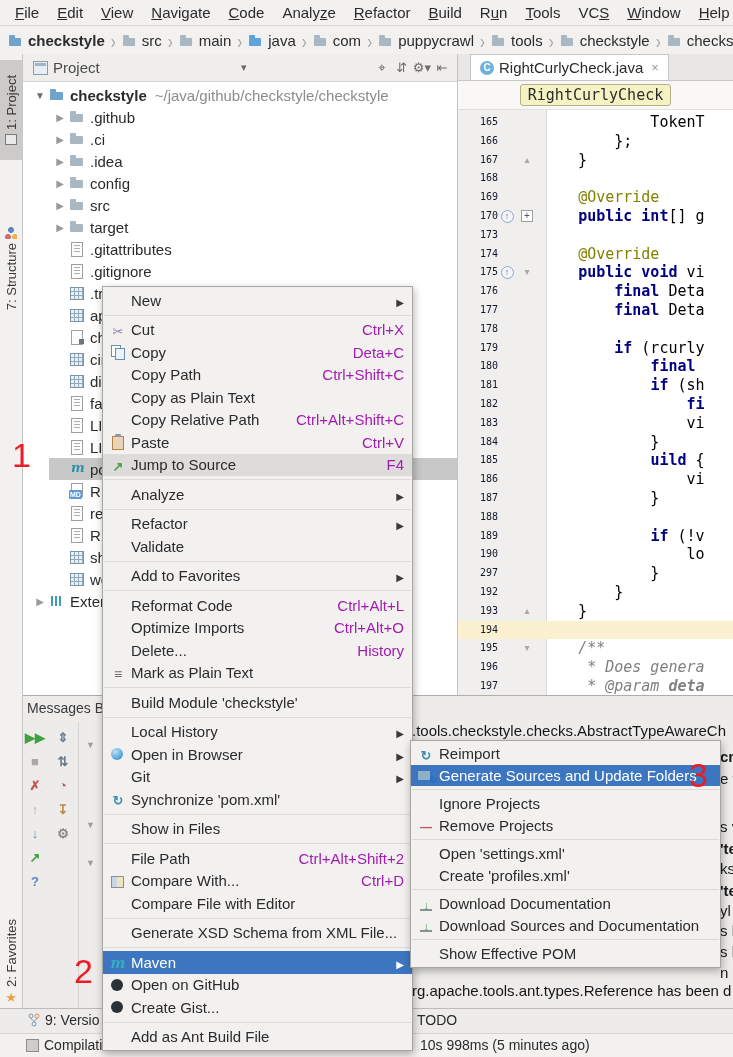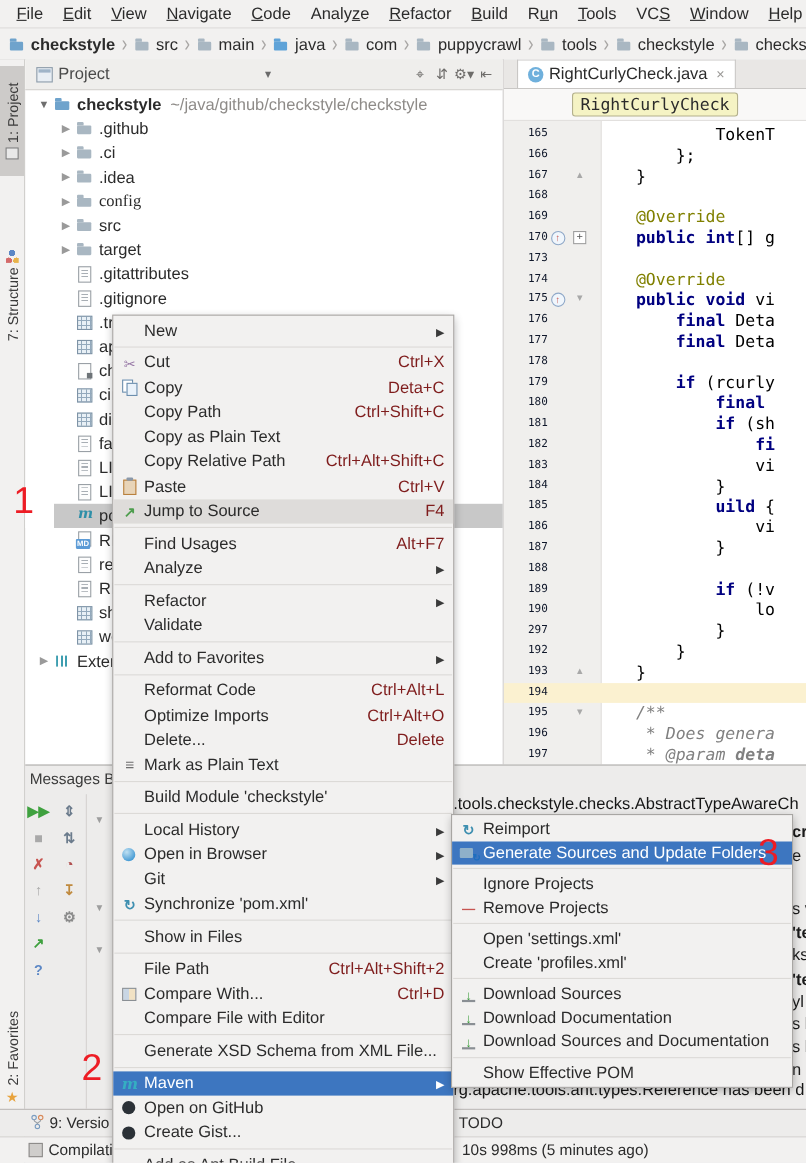--- a/index.html
+++ b/index.html
@@ -103,21 +103,21 @@
   .stext{position:absolute;top:3px;font-size:14px;color:#2B2B2B;white-space:nowrap;display:flex;align-items:center;gap:5px}
   .comp-icon{width:11px;height:11px;background:#CFCDCB;border:1px solid #8E8C8A;display:inline-block}
   
   .cmenu,.smenu{position:absolute;width:309px;background:#F2F1F0;border:1px solid #A8A6A3;box-shadow:1px 3px 8px rgba(0,0,0,.3);padding:2px 0;font-size:15px;color:#2B2B2B}
   .cmenu{left:102px;top:286px;z-index:40}
   .smenu{left:410px;top:740px;z-index:45}
   .mitem{height:22.5px;display:flex;align-items:center;padding:0 8px 0 5px;white-space:nowrap}
   .smenu .mitem{height:21.5px}
   .micon{width:20px;height:16px;flex:none;position:relative;margin-right:3px;text-align:center}
   .mlabel{flex:1}
-  .mshort{color:#7f1d1d;margin-left:18px}
+  .mshort{color:#a21caf;margin-left:18px}
   .marrow{width:10px;margin-left:6px;text-align:right;display:none}
   .marrow.on{display:inline-block}
   .marrow::before{content:"▶";font-size:10px;color:#3A3A3A}
   .mitem.hov{background:#DEDCDA}
   .mitem.act{background:#3D76C0;color:#FFF}
   .mitem.act .mshort{color:#DDE6F2}
   .mitem.act .marrow::before{color:#FFF}
   .msep{height:1px;background:#DCDAD7;margin:3px 1px}
   
   .icon-scissors::before{content:"✂";color:#9A7BA8;font-size:13px}
@@ -259,21 +259,21 @@
         <span class="ticon icon-folder"></span>
         <span class="tlabel">.ci</span>
 
       </div>
       <div class="trow" style="padding-left: 28px;">
         <span class="tarrow a-col"></span>
         <span class="ticon icon-folder"></span>
         <span class="tlabel">.idea</span>
 
       </div>
-      <div class="trow" style="padding-left: 28px; font-family: Liberation Serif, serif;">
+      <div class="trow" style="padding-left: 28px;">
         <span class="tarrow a-col"></span>
         <span class="ticon icon-folder"></span>
         <span class="tlabel">config</span>
 
       </div>
       <div class="trow" style="padding-left: 28px;">
         <span class="tarrow a-col"></span>
         <span class="ticon icon-folder"></span>
         <span class="tlabel">src</span>
 
@@ -708,26 +708,20 @@
     </div>
     <div class="mitem hov">
       <span class="micon icon-jump"></span>
       <span class="mlabel">Jump to Source</span>
       <span class="mshort">F4</span>
 
     </div>
     <div class="msep"></div>
     <div class="mitem">
       <span class="micon"></span>
-      <span class="mlabel">Find Usages</span>
-      <span class="mshort">Alt+F7</span>
-
-    </div>
-    <div class="mitem">
-      <span class="micon"></span>
       <span class="mlabel">Analyze</span>
       <span class="mshort"></span>
       <span class="marrow on"></span>
     </div>
     <div class="msep"></div>
     <div class="mitem">
       <span class="micon"></span>
       <span class="mlabel">Refactor</span>
       <span class="mshort"></span>
       <span class="marrow on"></span>
@@ -754,21 +748,21 @@
     </div>
     <div class="mitem">
       <span class="micon"></span>
       <span class="mlabel">Optimize Imports</span>
       <span class="mshort">Ctrl+Alt+O</span>
 
     </div>
     <div class="mitem">
       <span class="micon"></span>
       <span class="mlabel">Delete...</span>
-      <span class="mshort">Delete</span>
+      <span class="mshort">History</span>
 
     </div>
     <div class="mitem">
       <span class="micon icon-plaintext"></span>
       <span class="mlabel">Mark as Plain Text</span>
       <span class="mshort"></span>
 
     </div>
     <div class="msep"></div>
     <div class="mitem">
@@ -899,26 +893,20 @@
     </div>
     <div class="mitem">
       <span class="micon"></span>
       <span class="mlabel">Create 'profiles.xml'</span>
       <span class="mshort"></span>
 
     </div>
     <div class="msep"></div>
     <div class="mitem">
       <span class="micon icon-download"></span>
-      <span class="mlabel">Download Sources</span>
-      <span class="mshort"></span>
-
-    </div>
-    <div class="mitem">
-      <span class="micon icon-download"></span>
       <span class="mlabel">Download Documentation</span>
       <span class="mshort"></span>
 
     </div>
     <div class="mitem">
       <span class="micon icon-download"></span>
       <span class="mlabel">Download Sources and Documentation</span>
       <span class="mshort"></span>
 
     </div>

